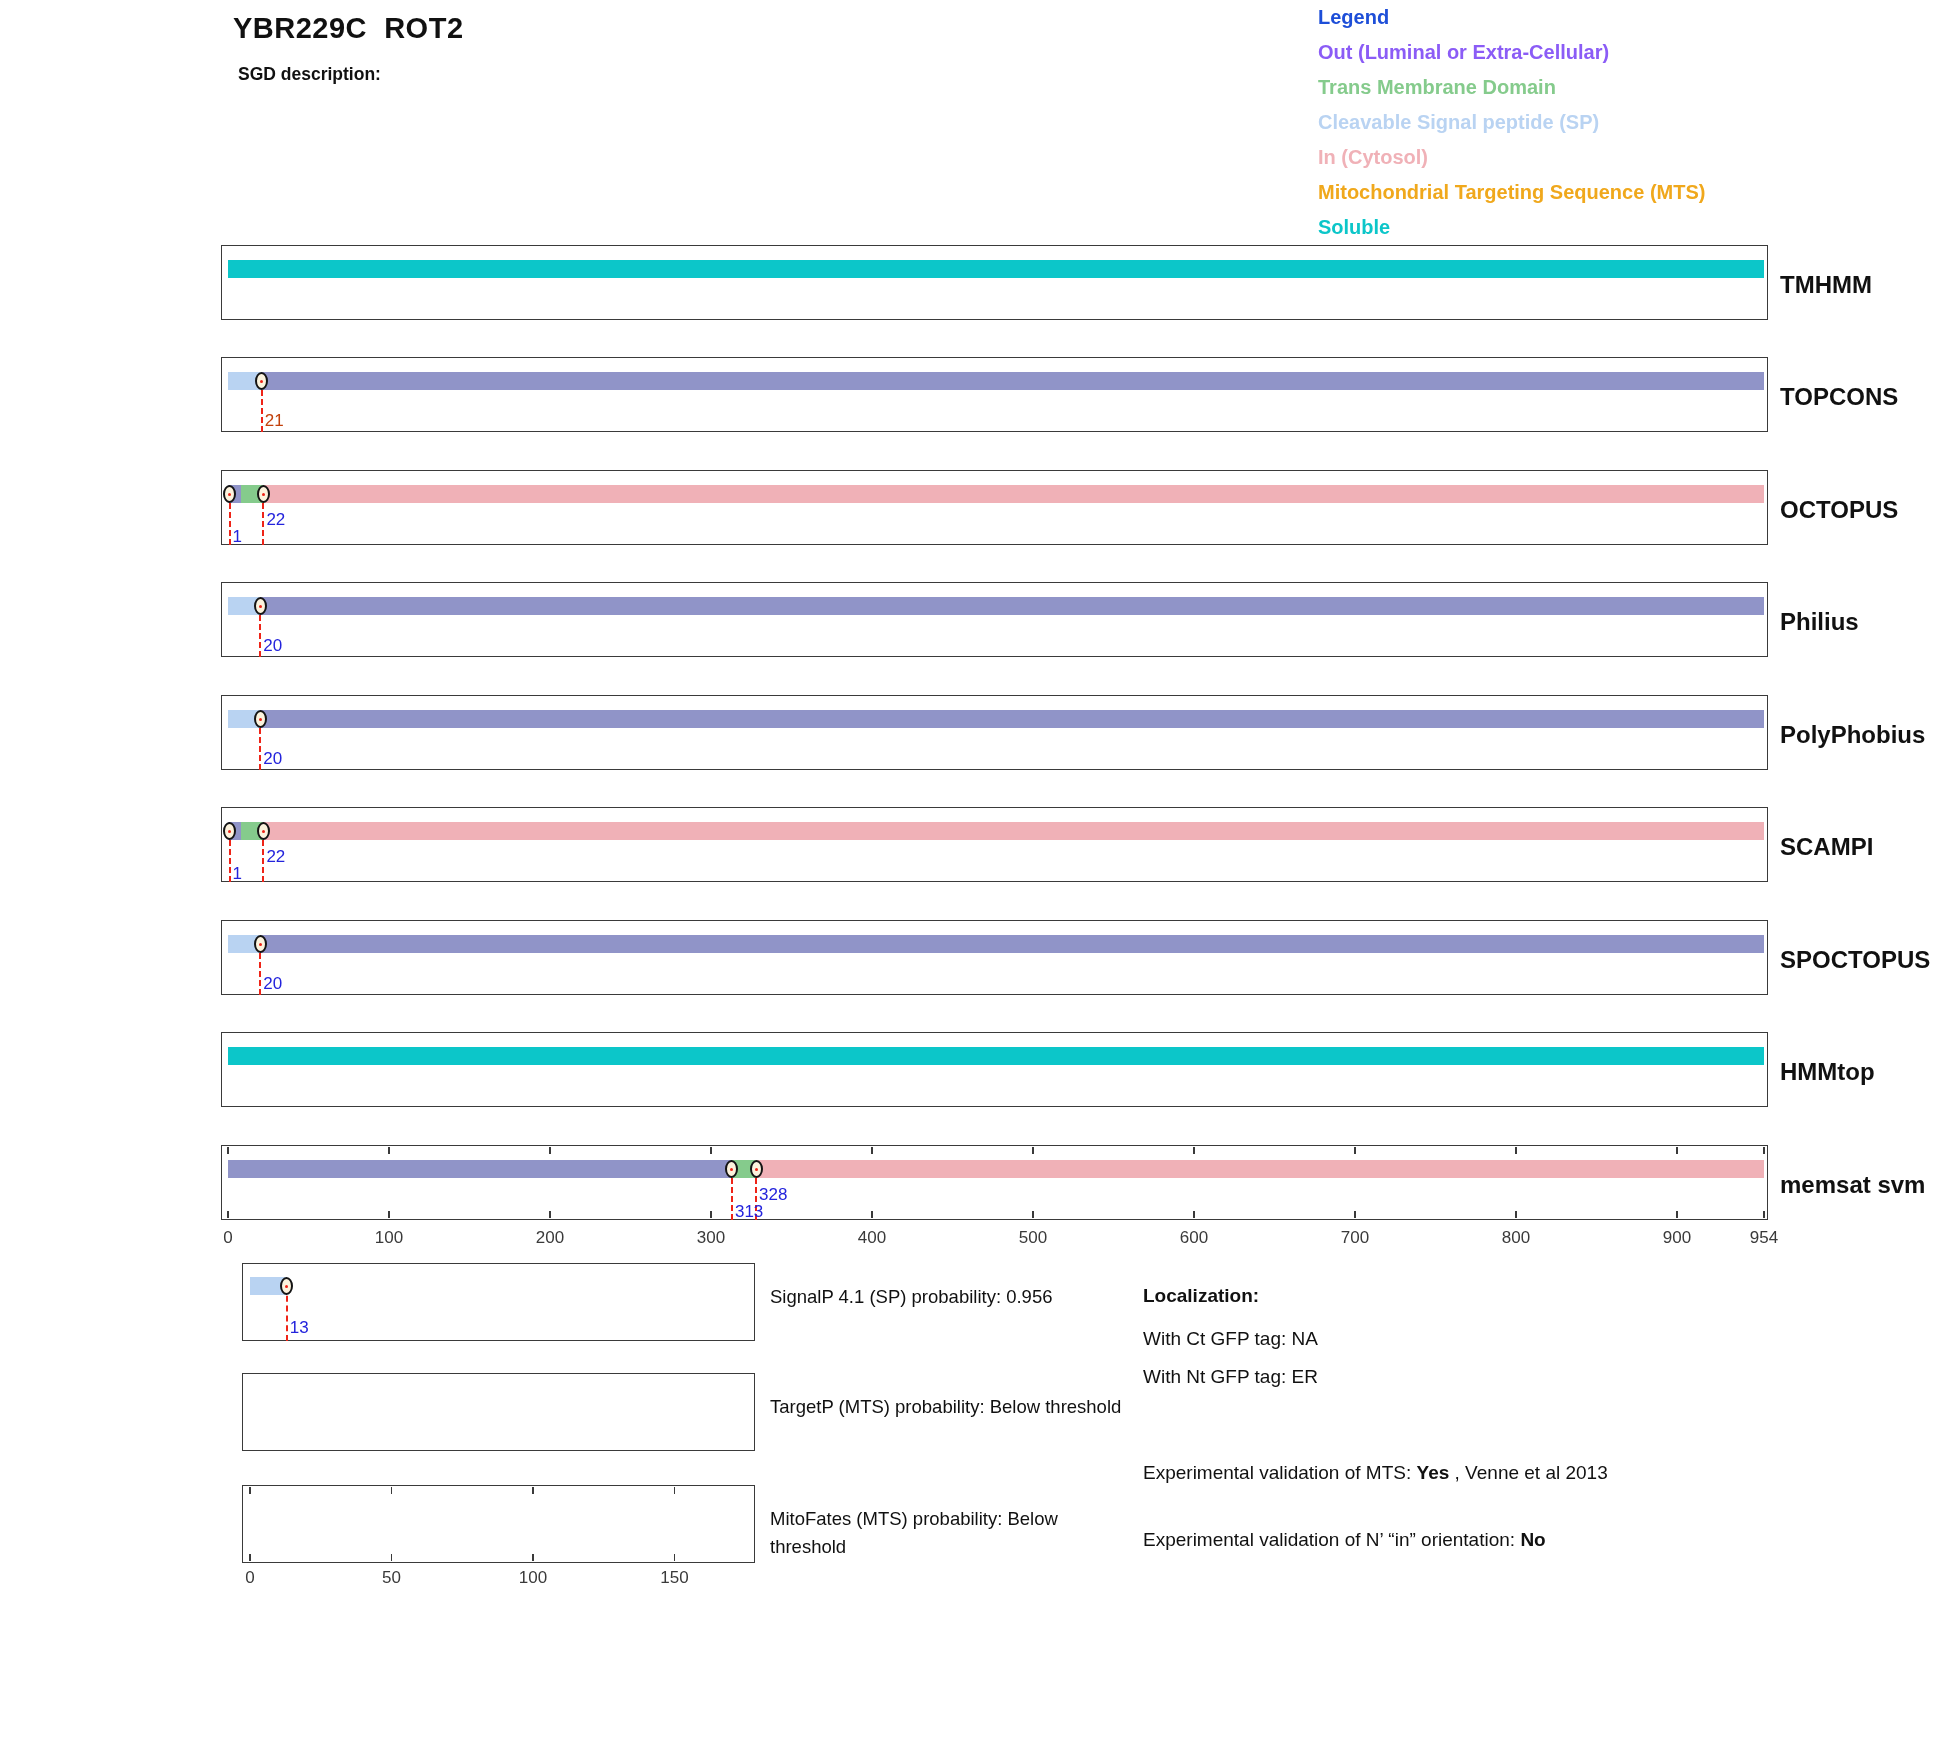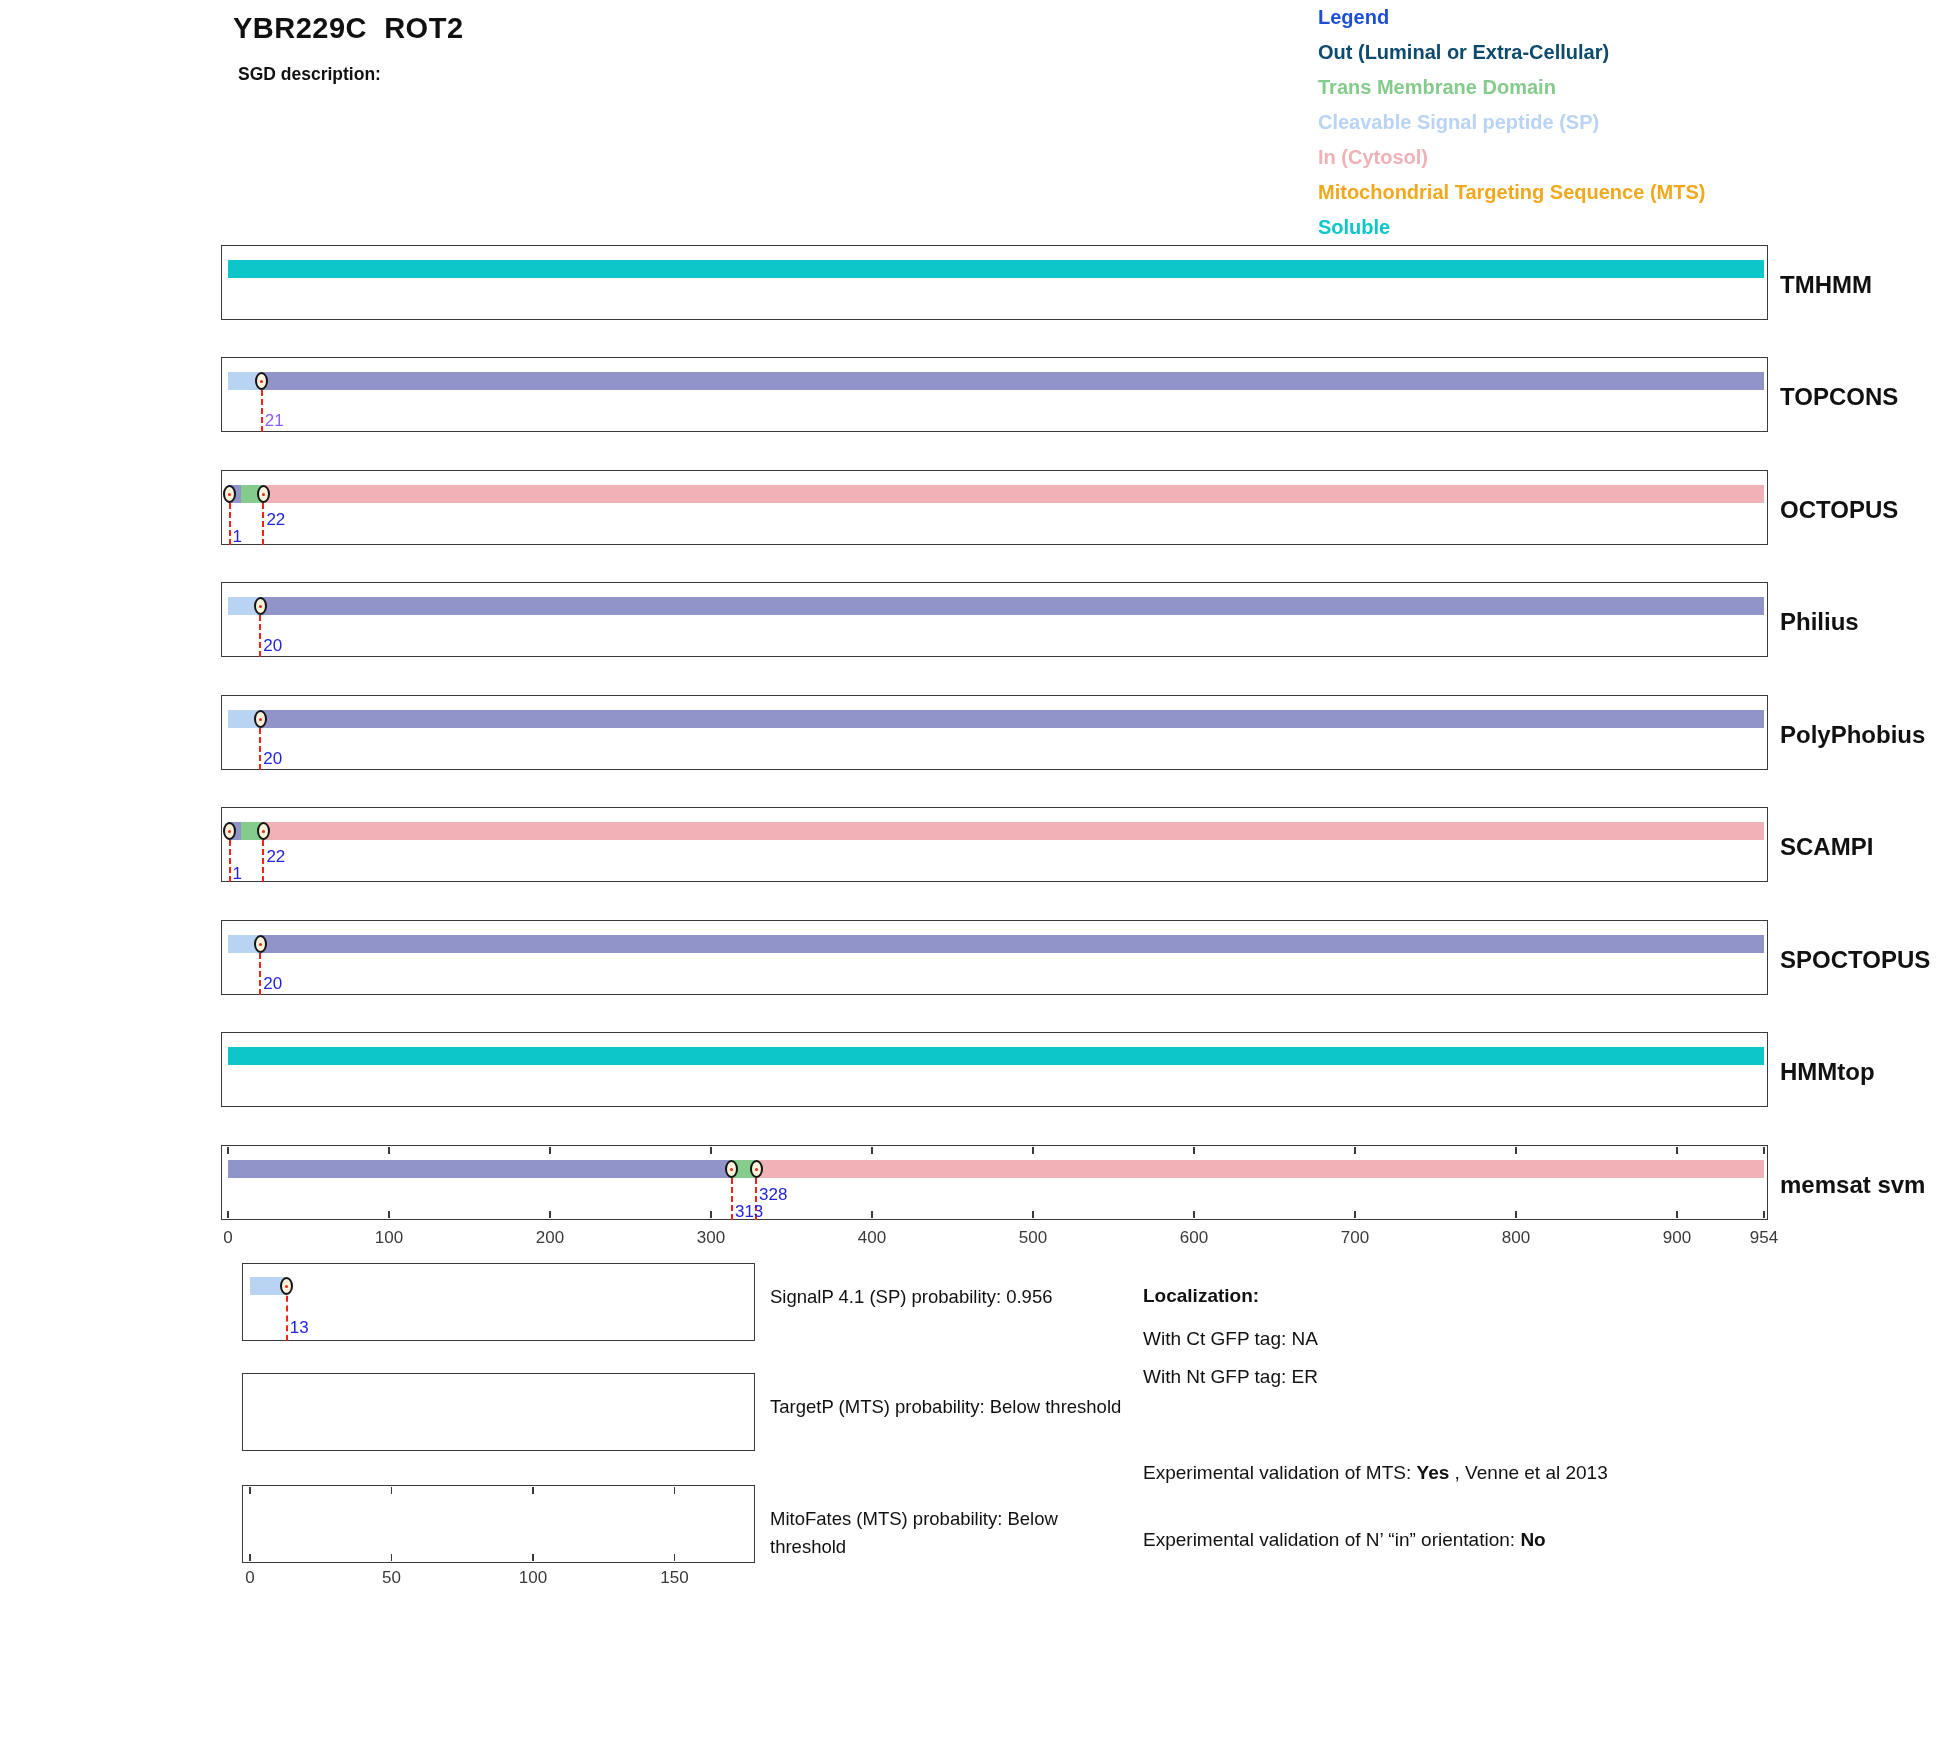--- a/index.html
+++ b/index.html
@@ -25,39 +25,39 @@
 </head>
 <body>
 
 <div class="page">
 
   <div class="abs title" style="left:233px;top:12px;">YBR229C  ROT2</div>
   <div class="abs sgd-label" style="left:238px;top:64px;text-align:center;">SGD description:</div>
 
   <div class="abs legend-title" style="left:1318px;top:6px;">Legend</div>
   <div class="abs" id="legend-items" style="left:1318px;top:41px;">
-      <div class="legend-item" style="left: 0px; top: 0px; color: #0c4a6e; position: absolute;">Out (Luminal or Extra-Cellular)</div>
+      <div class="legend-item" style="left: 0px; top: 0px; color: #8b5cf6; position: absolute;">Out (Luminal or Extra-Cellular)</div>
       <div class="legend-item" style="left: 0px; top: 35px; color: rgb(133, 203, 140); position: absolute;">Trans Membrane Domain</div>
       <div class="legend-item" style="left: 0px; top: 70px; color: rgb(185, 211, 242); position: absolute;">Cleavable Signal peptide (SP)</div>
       <div class="legend-item" style="left: 0px; top: 105px; color: rgb(240, 177, 183); position: absolute;">In (Cytosol)</div>
       <div class="legend-item" style="left: 0px; top: 140px; color: rgb(240, 168, 28); position: absolute;">Mitochondrial Targeting Sequence (MTS)</div>
       <div class="legend-item" style="left: 0px; top: 175px; color: rgb(12, 198, 201); position: absolute;">Soluble</div>
     </div>
 
   <div id="tracks">
       <div class="track-box" style="position: absolute; left: 221px; top: 245px; width: 1547px; height: 75px;"></div>
       <div style="position: absolute; left: 228px; top: 260px; width: 1536px; height: 18px; background: rgb(12, 198, 201); z-index: 1;"></div>
       <div class="track-label" style="position: absolute; left: 1780px; top: 271px;">TMHMM</div>
       <div class="track-box" style="position: absolute; left: 221px; top: 357px; width: 1547px; height: 75px;"></div>
       <div style="position: absolute; left: 228px; top: 372px; width: 33.8113px; height: 18px; background: rgb(185, 211, 242); z-index: 1;"></div>
       <div style="position: absolute; left: 261.811px; top: 372px; width: 1502.19px; height: 18px; background: rgb(144, 148, 200); z-index: 1;"></div>
       <div style="position: absolute; left: 260.811px; top: 381px; height: 51px; width: 0px; border-left: 2px dashed rgb(238, 36, 24); z-index: 3;"></div>
       <div class="marker" style="position: absolute; left: 255.311px; top: 372px; width: 13px; height: 18px; background: rgb(252, 243, 221);"></div>
       <div class="marker-dot" style="position: absolute; left: 260.311px; top: 379.5px; width: 3px; height: 3px; background: rgb(238, 36, 24);"></div>
-      <div class="pos-label" style="position: absolute; left: 264.811px; top: 411px; color: #8b5cf6;">21</div>
+      <div class="pos-label" style="position: absolute; left: 264.811px; top: 411px; color: #c2410c;">21</div>
       <div class="track-label" style="position: absolute; left: 1780px; top: 383px;">TOPCONS</div>
       <div class="track-box" style="position: absolute; left: 221px; top: 470px; width: 1547px; height: 75px;"></div>
       <div style="position: absolute; left: 228px; top: 485px; width: 12.8805px; height: 18px; background: rgb(144, 148, 200); z-index: 1;"></div>
       <div style="position: absolute; left: 240.881px; top: 485px; width: 22.5409px; height: 18px; background: rgb(133, 203, 140); z-index: 1;"></div>
       <div style="position: absolute; left: 263.421px; top: 485px; width: 1500.58px; height: 18px; background: rgb(240, 177, 183); z-index: 1;"></div>
       <div style="position: absolute; left: 228.61px; top: 494px; height: 51px; width: 0px; border-left: 2px dashed rgb(238, 36, 24); z-index: 3;"></div>
       <div class="marker" style="position: absolute; left: 223.11px; top: 485px; width: 13px; height: 18px; background: rgb(252, 243, 221);"></div>
       <div class="marker-dot" style="position: absolute; left: 228.11px; top: 492.5px; width: 3px; height: 3px; background: rgb(238, 36, 24);"></div>
       <div class="pos-label" style="position: absolute; left: 232.61px; top: 527px; color: rgb(35, 35, 220);">1</div>
       <div style="position: absolute; left: 262.421px; top: 494px; height: 51px; width: 0px; border-left: 2px dashed rgb(238, 36, 24); z-index: 3;"></div>

